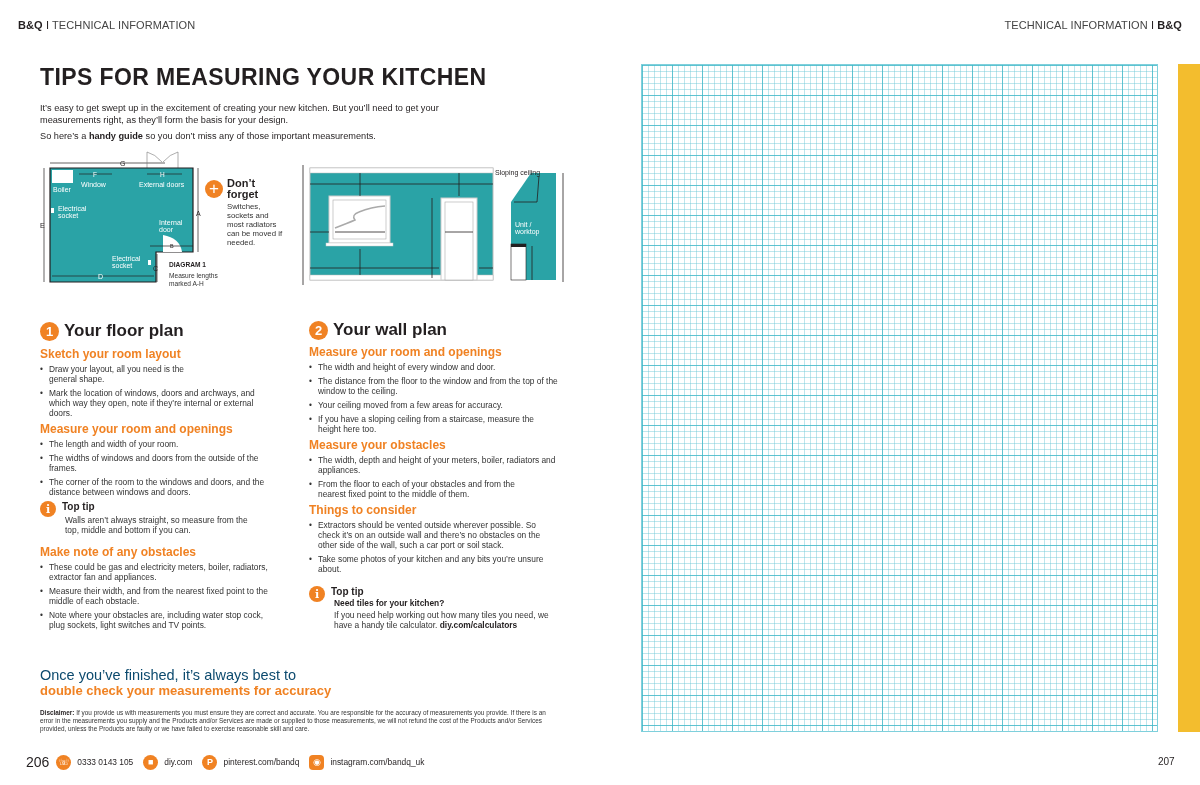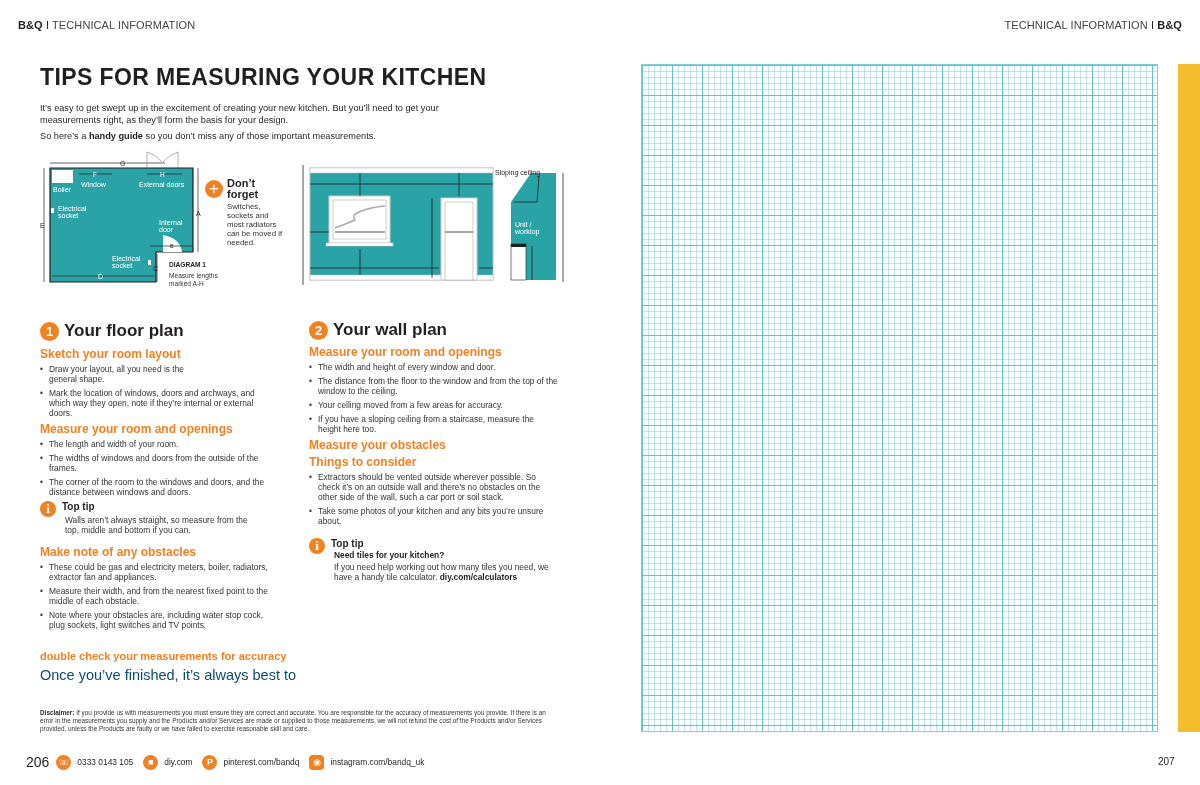--- a/index.html
+++ b/index.html
@@ -19,21 +19,21 @@
   ul.bl { list-style: none; font-size: 8.4px; line-height: 10px; color: #333; }
   ul.bl li { position: relative; padding-left: 9px; margin-bottom: 4px; }
   ul.bl li::before { content: "•"; position: absolute; left: 0; top: 0; }
   .tip { display: flex; gap: 6px; margin-top: 4px; }
   .tip-icon { width: 16px; height: 16px; border-radius: 50%; background: #f08223; color: #fff; font-size: 11px; font-weight: 700; font-family: "DejaVu Serif", serif; display: flex; align-items: center; justify-content: center; flex-shrink: 0; }
   .tip-title { font-size: 10px; font-weight: 700; color: #231f20; }
   .tip-body { font-size: 8.4px; line-height: 10px; color: #333; margin-top: 3px; padding-left: 3px; }
   .tip-body b { font-weight: 700; color: #231f20; }
 
   .finish1 { left: 40px; top: 667px; font-size: 14.5px; color: #0c4a6e; font-weight: 400; }
-  .finish2 { left: 40px; top: 650px; font-size: 11px; color: #f08223; font-weight: 700; }
+  .finish2 { left: 40px; top: 683px; font-size: 13px; color: #f08223; font-weight: 700; }
   .disc { left: 40px; top: 709px; width: 520px; font-size: 6.4px; line-height: 8px; color: #333; }
   .disc b { color: #231f20; }
 
   .footer { top: 754px; left: 26px; display: flex; align-items: center; font-size: 8.4px; color: #231f20; }
   .footer .pg { font-size: 14px; margin-right: 3px; }
   .f-icon { width: 15px; height: 15px; border-radius: 50%; background: #f08223; color: #fff; font-size: 9px; display: flex; align-items: center; justify-content: center; margin: 0 6px 0 4px; font-weight: 700; }
   .f-item { margin-right: 6px; }
 
   .grid { left: 641px; top: 64px; width: 517px; height: 668px;
     border: 1px solid #7fd0dc;
@@ -207,20 +207,24 @@
     <span>Your wall plan</span>
   </div>
   <div class="sub" style="margin-top:5px;">Measure your room and openings</div>
   <ul class="bl">
     <li>The width and height of every window and door.</li>
     <li>The distance from the floor to the window and from the top of the window to the ceiling.</li>
     <li>Your ceiling moved from a few areas for accuracy.</li>
     <li>If you have a sloping ceiling from a staircase, measure the height here too.</li>
   </ul>
   <div class="sub">Measure your obstacles</div>
+  <ul class="bl">
+    <li>The width, depth and height of your meters, boiler, radiators and appliances.</li>
+    <li style="width:210px;">From the floor to each of your obstacles and from the nearest fixed point to the middle of them.</li>
+  </ul>
   <div class="sub">Things to consider</div>
   <ul class="bl">
     <li>Extractors should be vented outside wherever possible. So check it’s on an outside wall and there’s no obstacles on the other side of the wall, such a car port or soil stack.</li>
     <li style="width:240px;">Take some photos of your kitchen and any bits you’re unsure about.</li>
   </ul>
   <div class="tip" style="margin-top:12px;">
     <div class="tip-icon">i</div>
     <div>
       <div class="tip-title">Top tip</div>
       <div class="tip-body" style="margin-top:1px; font-weight:700; color:#231f20;">Need tiles for your kitchen?</div>

